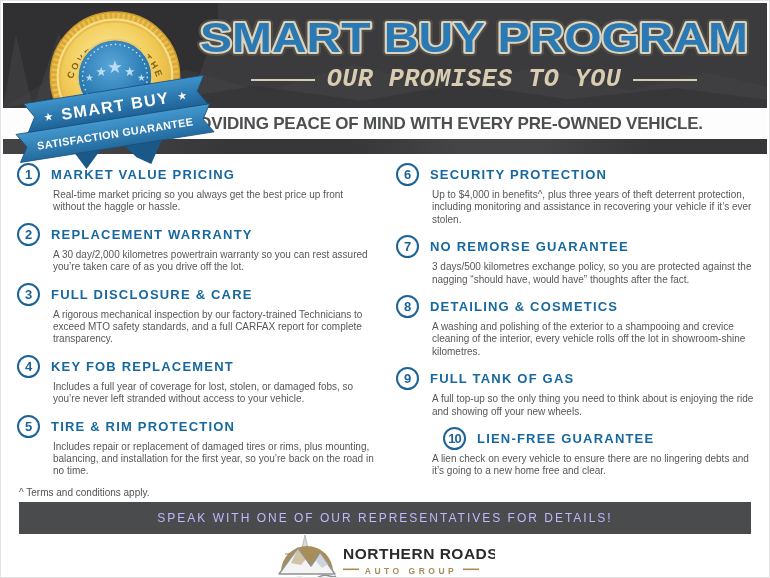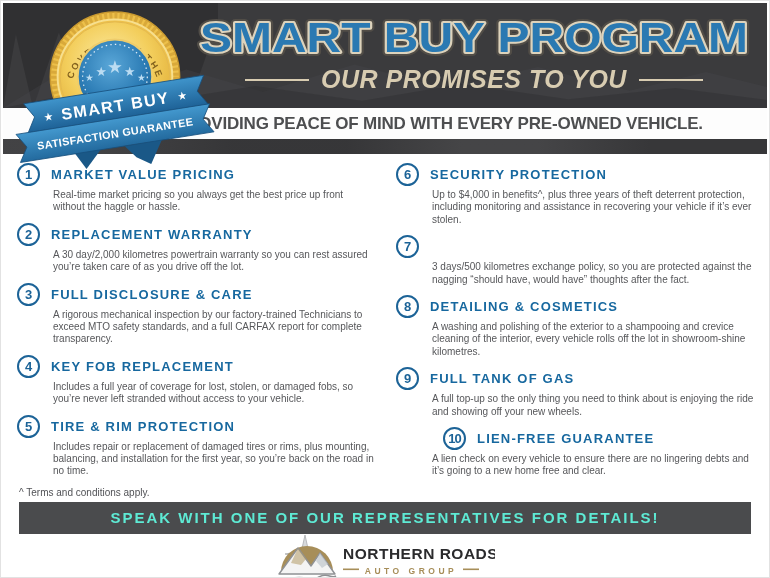--- a/index.html
+++ b/index.html
@@ -15,21 +15,21 @@
   .tex2 { position:absolute; left:0; right:0; bottom:0; height:40px; background:#2e2e30; opacity:.45;
           clip-path:polygon(0 100%,10% 60%,20% 85%,33% 45%,47% 82%,60% 40%,74% 78%,88% 50%,100% 80%,100% 100%); }
   .tex3 { position:absolute; left:0; top:0; bottom:0; width:215px; background:#242426; opacity:.45;
           clip-path:polygon(0 0,100% 0,100% 18%,86% 100%,74% 30%,62% 100%,50% 22%,38% 100%,26% 28%,14% 100%,6% 30%,0 100%); }
   .header-text { position:relative; margin-left:178px; display:flex; flex-direction:column; align-items:center; padding-top:9px; }
   .title-svg { overflow:visible; }
   .title-svg text { font-family:"Liberation Sans", sans-serif; font-weight:bold; font-size:43px; }
   .t-dark  { fill:none; stroke:#514d47; stroke-width:8; stroke-linejoin:round; }
   .t-cream { fill:none; stroke:#ddd3bc; stroke-width:4; stroke-linejoin:round; }
   .t-fill  { fill:#2a79b2; }
-  .subtitle-row { display:flex; align-items:center; gap:12px; margin-top:3px; }
+  .subtitle-row { display:flex; align-items:center; gap:12px; margin-top:3px;font-family:Liberation Mono, monospace; }
   .sub-dash { width:64px; height:2px; background:#d8ccb1; }
   .subtitle { color:#d8ccb1; font-size:25px; font-style:italic; font-weight:bold; letter-spacing:.5px; white-space:nowrap; }
 
   
   .badge { position:absolute; left:14px; top:5px; width:196px; height:168px; z-index:20; }
   .badge svg { overflow:visible; }
   .badge text { font-family:"Liberation Sans", sans-serif; }
 
   
   .band { height:31px; background:#fdfdfd; display:flex; align-items:center; justify-content:center; padding-left:108px; flex:none; }
@@ -44,21 +44,21 @@
   .num { width:23px; height:23px; border:2.5px solid #1c6397; border-radius:50%; display:flex; align-items:center; justify-content:center;
          color:#1c6397; font-weight:bold; font-size:13px; flex:none; }
   .num.wide { letter-spacing:-1px;margin-left:47px; }
   .item-title { color:#17689f; font-weight:bold; font-size:13px; letter-spacing:1.2px; margin-left:11px; white-space:nowrap; }
   .item-desc { margin:3px 0 0 36px; color:#56575a; font-size:10px; line-height:1.24; }
 
   .footnote { flex:none; margin:0 0 4px 16px; color:#515256; font-size:10px; }
 
   
   .cta { flex:none; margin:0 16px; height:32px; background:#4a4b4d; display:flex; align-items:center; justify-content:center; }
-  .cta-text { color:#5eead4; font-weight:bold; font-size:15px; letter-spacing:2px; white-space:nowrap; }
+  .cta-text { color:#c4b5fd; font-weight:normal; font-size:12px; letter-spacing:2px; white-space:nowrap; }
 
   
   .footer { flex:1; position:relative; display:flex; align-items:center; justify-content:center; background:#ffffff; }
   .logo-svg text { font-family:"Liberation Sans", sans-serif; }
 </style>
 </head>
 <body>
 
 <div class="page">
   <div class="frame">
@@ -128,20 +128,21 @@
         <div class="item">
           <div class="item-head">
             <span class="num">6</span>
             <span class="item-title">SECURITY PROTECTION</span>
           </div>
           <p class="item-desc">Up to $4,000 in benefits^, plus three years of theft deterrent protection, including monitoring and assistance in recovering your vehicle if it’s ever stolen.</p>
         </div>
         <div class="item">
           <div class="item-head">
             <span class="num">7</span>
+            <span class="item-title">NO REMORSE GUARANTEE</span>
           </div>
           <p class="item-desc">3 days/500 kilometres exchange policy, so you are protected against the nagging “should have, would have” thoughts after the fact.</p>
         </div>
         <div class="item">
           <div class="item-head">
             <span class="num">8</span>
             <span class="item-title">DETAILING &amp; COSMETICS</span>
           </div>
           <p class="item-desc">A washing and polishing of the exterior to a shampooing and crevice cleaning of the interior, every vehicle rolls off the lot in showroom-shine kilometres.</p>
         </div>

